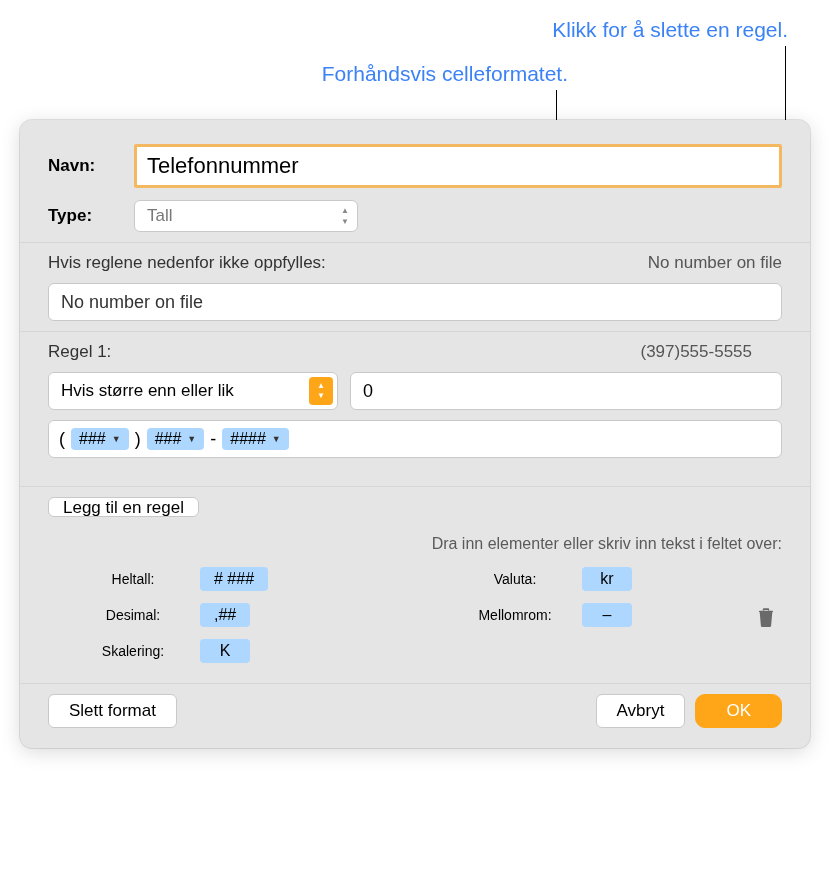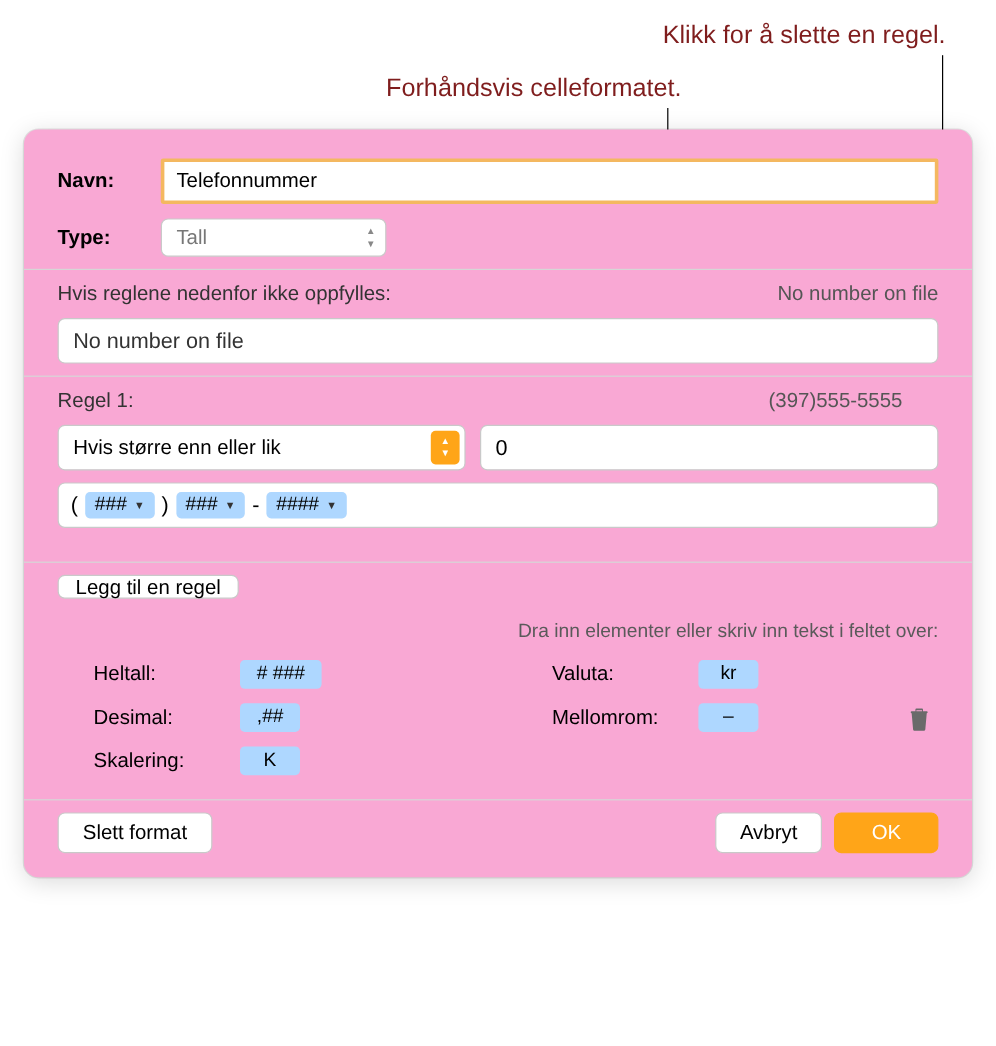--- a/index.html
+++ b/index.html
@@ -10,33 +10,33 @@
     body {
       font-family: -apple-system, BlinkMacSystemFont, "Helvetica Neue", Arial, sans-serif;
       background: #fff;
       width: 830px;
       height: 872px;
       position: relative;
     }
     .callout {
       position: absolute;
       font-size: 21px;
-      color: #7f1d1d;
+      color: #3b82f6;
       text-align: center;
     }
     .callout-line {
       position: absolute;
       background: #000;
     }
     .dialog {
       position: absolute;
-      top: 108px;
+      top: 120px;
       left: 20px;
       width: 790px;
-      background: #f9a8d4;
+      background: #e5e5e5;
       border-radius: 12px;
       box-shadow: 0 0 0 1px rgba(0,0,0,0.1), 0 4px 20px rgba(0,0,0,0.15);
       overflow: hidden;
     }
     .dialog-inner {
       padding: 24px 28px 20px 28px;
     }
     .row {
       display: flex;
       align-items: center;
@@ -46,29 +46,29 @@
       width: 86px;
       font-size: 17px;
       font-weight: 600;
       text-align: left;
     }
     .name-input {
       flex: 1;
       border: 3px solid #f4b860;
       border-radius: 2px;
       padding: 6px 10px;
-      font-size: 17px;
+      font-size: 22px;
       background: #fff;
       outline: none;
     }
     .name-input::selection {
       background: #ffd699;
     }
     .type-select {
-      width: 188px;
+      width: 224px;
       height: 32px;
       border: 1px solid #c9c9c9;
       border-radius: 6px;
       background: #fff;
       padding: 0 28px 0 12px;
       font-size: 17px;
       color: #777;
       position: relative;
       display: flex;
       align-items: center;
@@ -134,21 +134,21 @@
       width: 100%;
       height: 100%;
       fill: #6a6a6a;
     }
     .rule-controls {
       display: flex;
       gap: 12px;
       margin-bottom: 10px;
     }
     .condition-select {
-      width: 340px;
+      width: 290px;
       height: 38px;
       border: 1px solid #c9c9c9;
       border-radius: 6px;
       background: #fff;
       display: flex;
       align-items: center;
       padding: 0 36px 0 12px;
       font-size: 17px;
       position: relative;
     }
@@ -233,22 +233,22 @@
       padding: 0 40px 0 30px;
       margin-bottom: 20px;
     }
     .element-item {
       display: flex;
       align-items: center;
       gap: 12px;
     }
     .element-label {
       width: 110px;
-      text-align: left;
-      font-size: 17px;
+      text-align: center;
+      font-size: 14px;
     }
     .element-token {
       background: #aed7ff;
       border-radius: 4px;
       padding: 3px 14px;
       font-size: 16px;
       min-width: 50px;
       text-align: center;
     }
     .footer {
@@ -268,20 +268,21 @@
       border-radius: 6px;
       background: #fff;
       font-size: 17px;
       cursor: pointer;
     }
     .btn-primary {
       background: #ffa518;
       border-color: #ffa518;
       color: #fff;
       padding: 0 30px;
+      border-radius: 10px;
     }
   </style>
 </head>
 <body>
 
 <div class="callout" style="top:18px; right:42px;">Klikk for å slette en regel.</div>
 <div class="callout" style="top:62px; right:262px;">Forhåndsvis celleformatet.</div>
 
 <div class="callout-line" style="left:556px; top:90px; width:1px; height:305px;"></div>
 <div class="callout-line" style="left:785px; top:46px; width:1px; height:320px;"></div>

